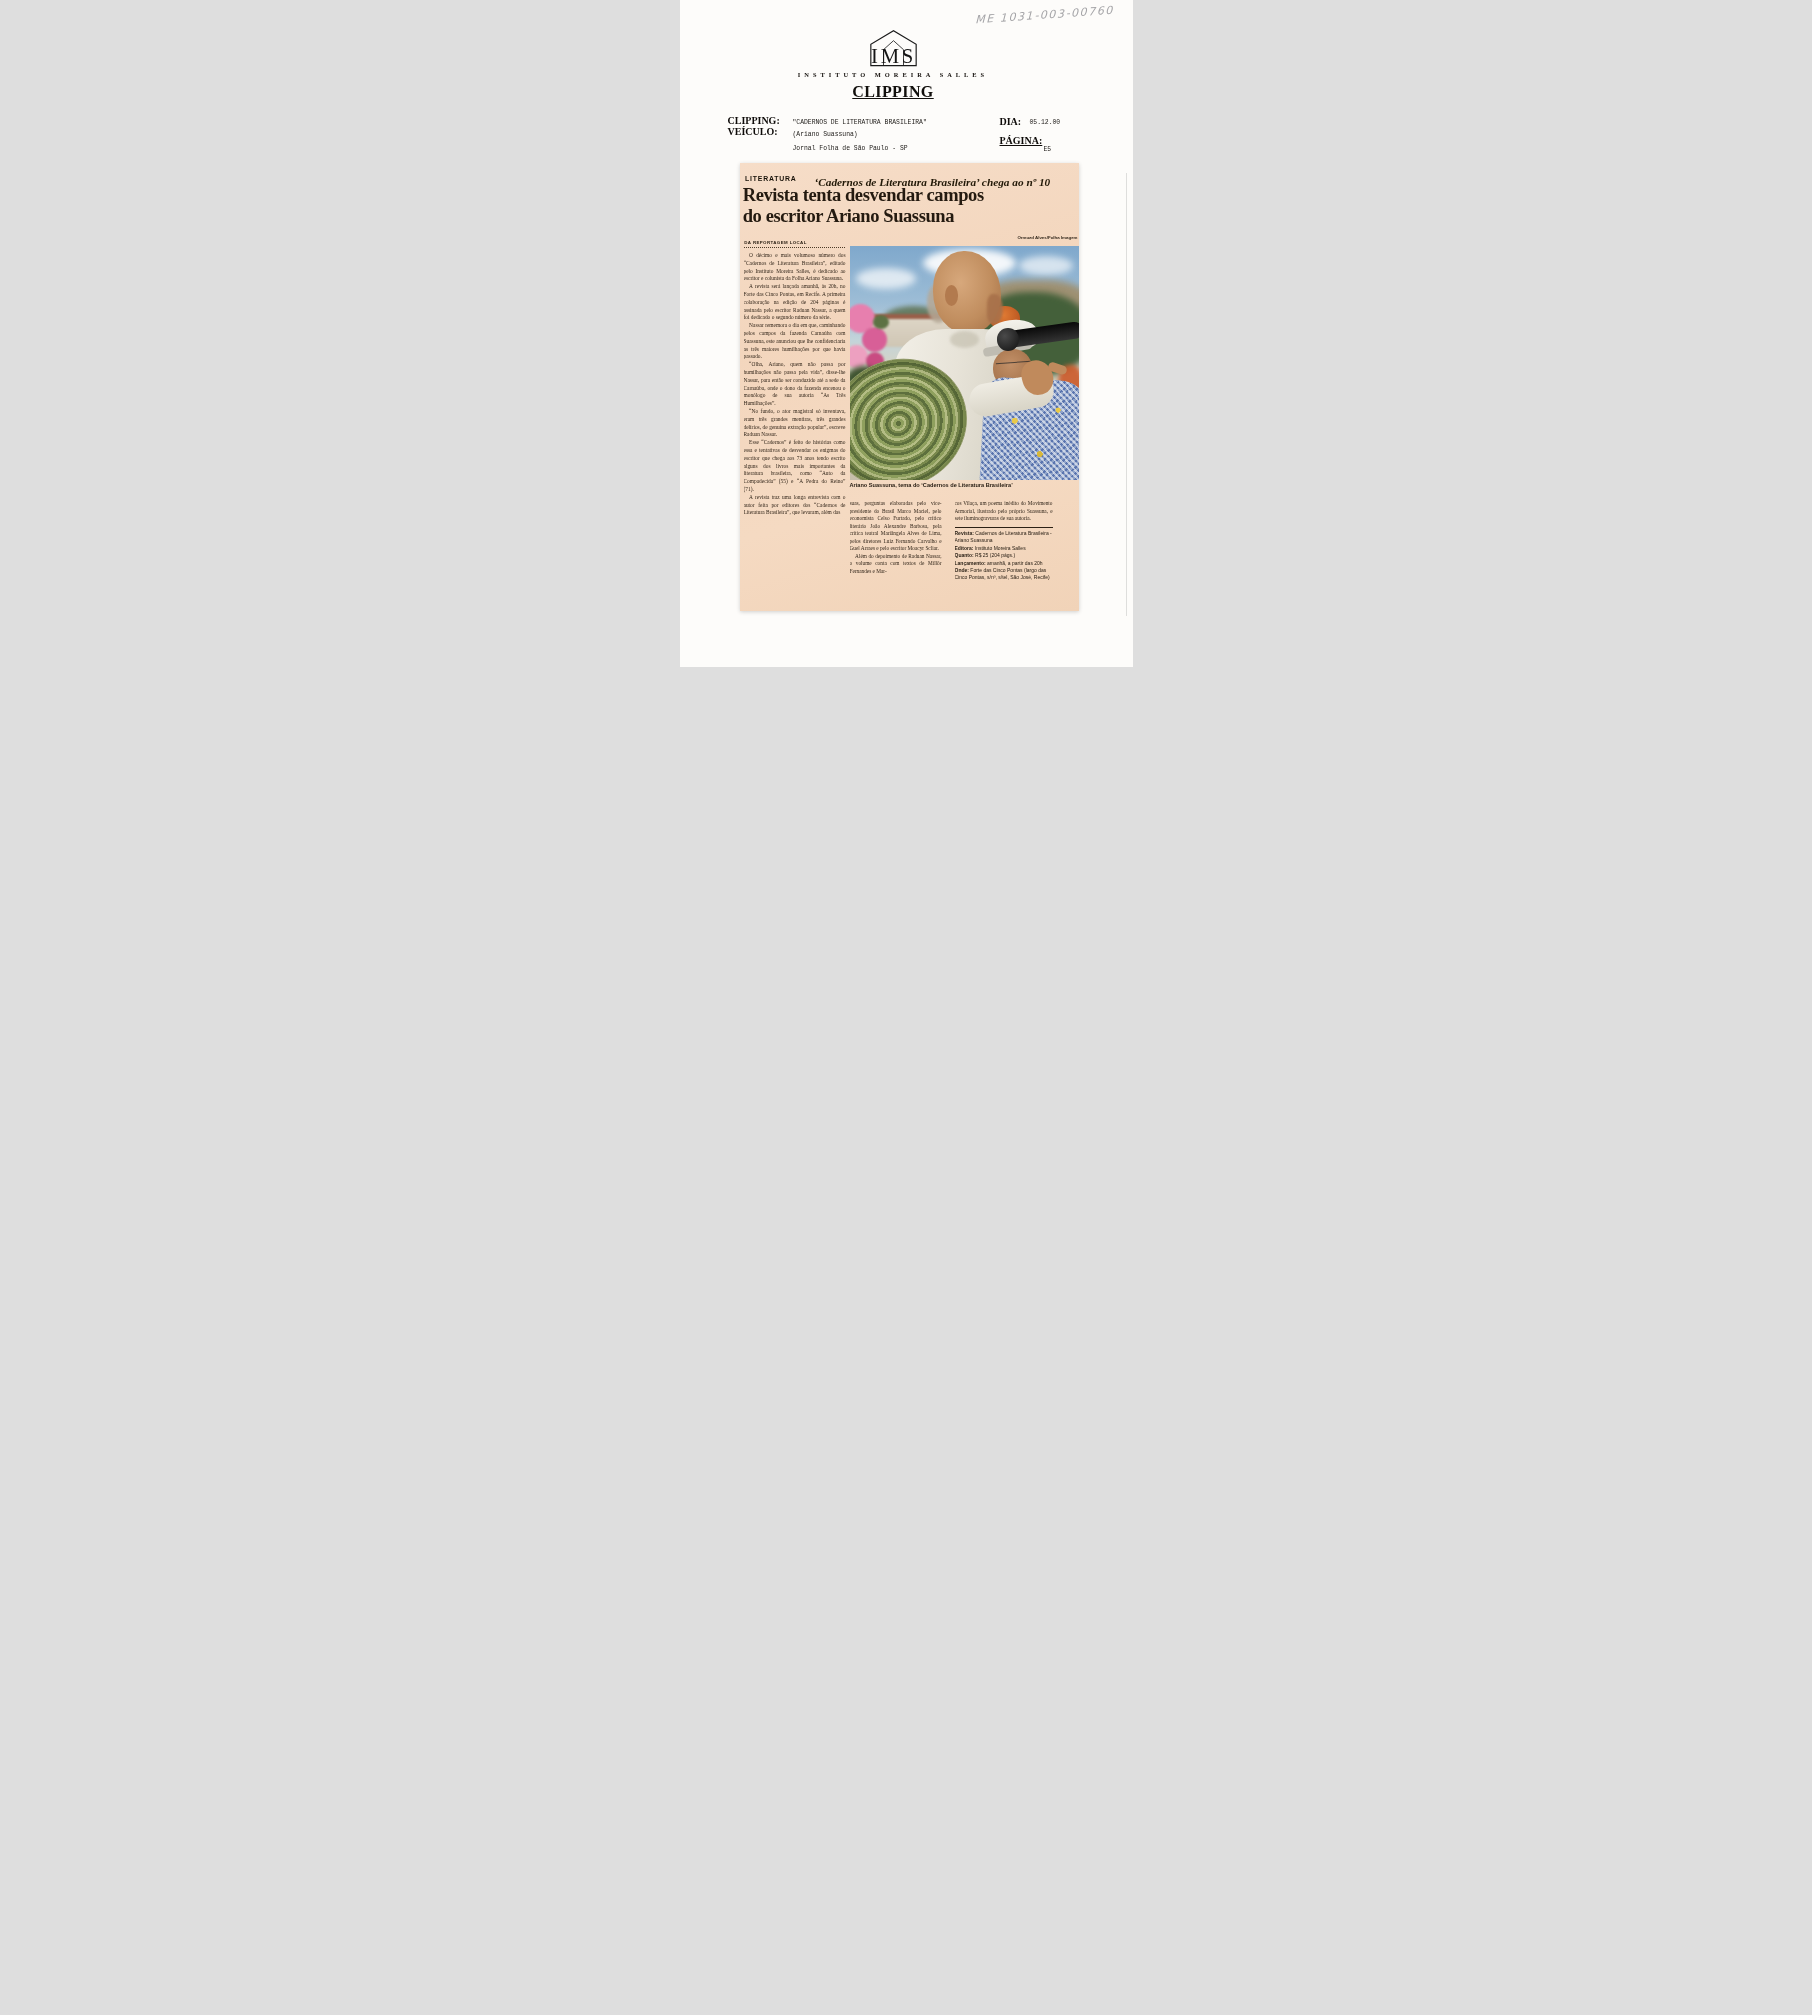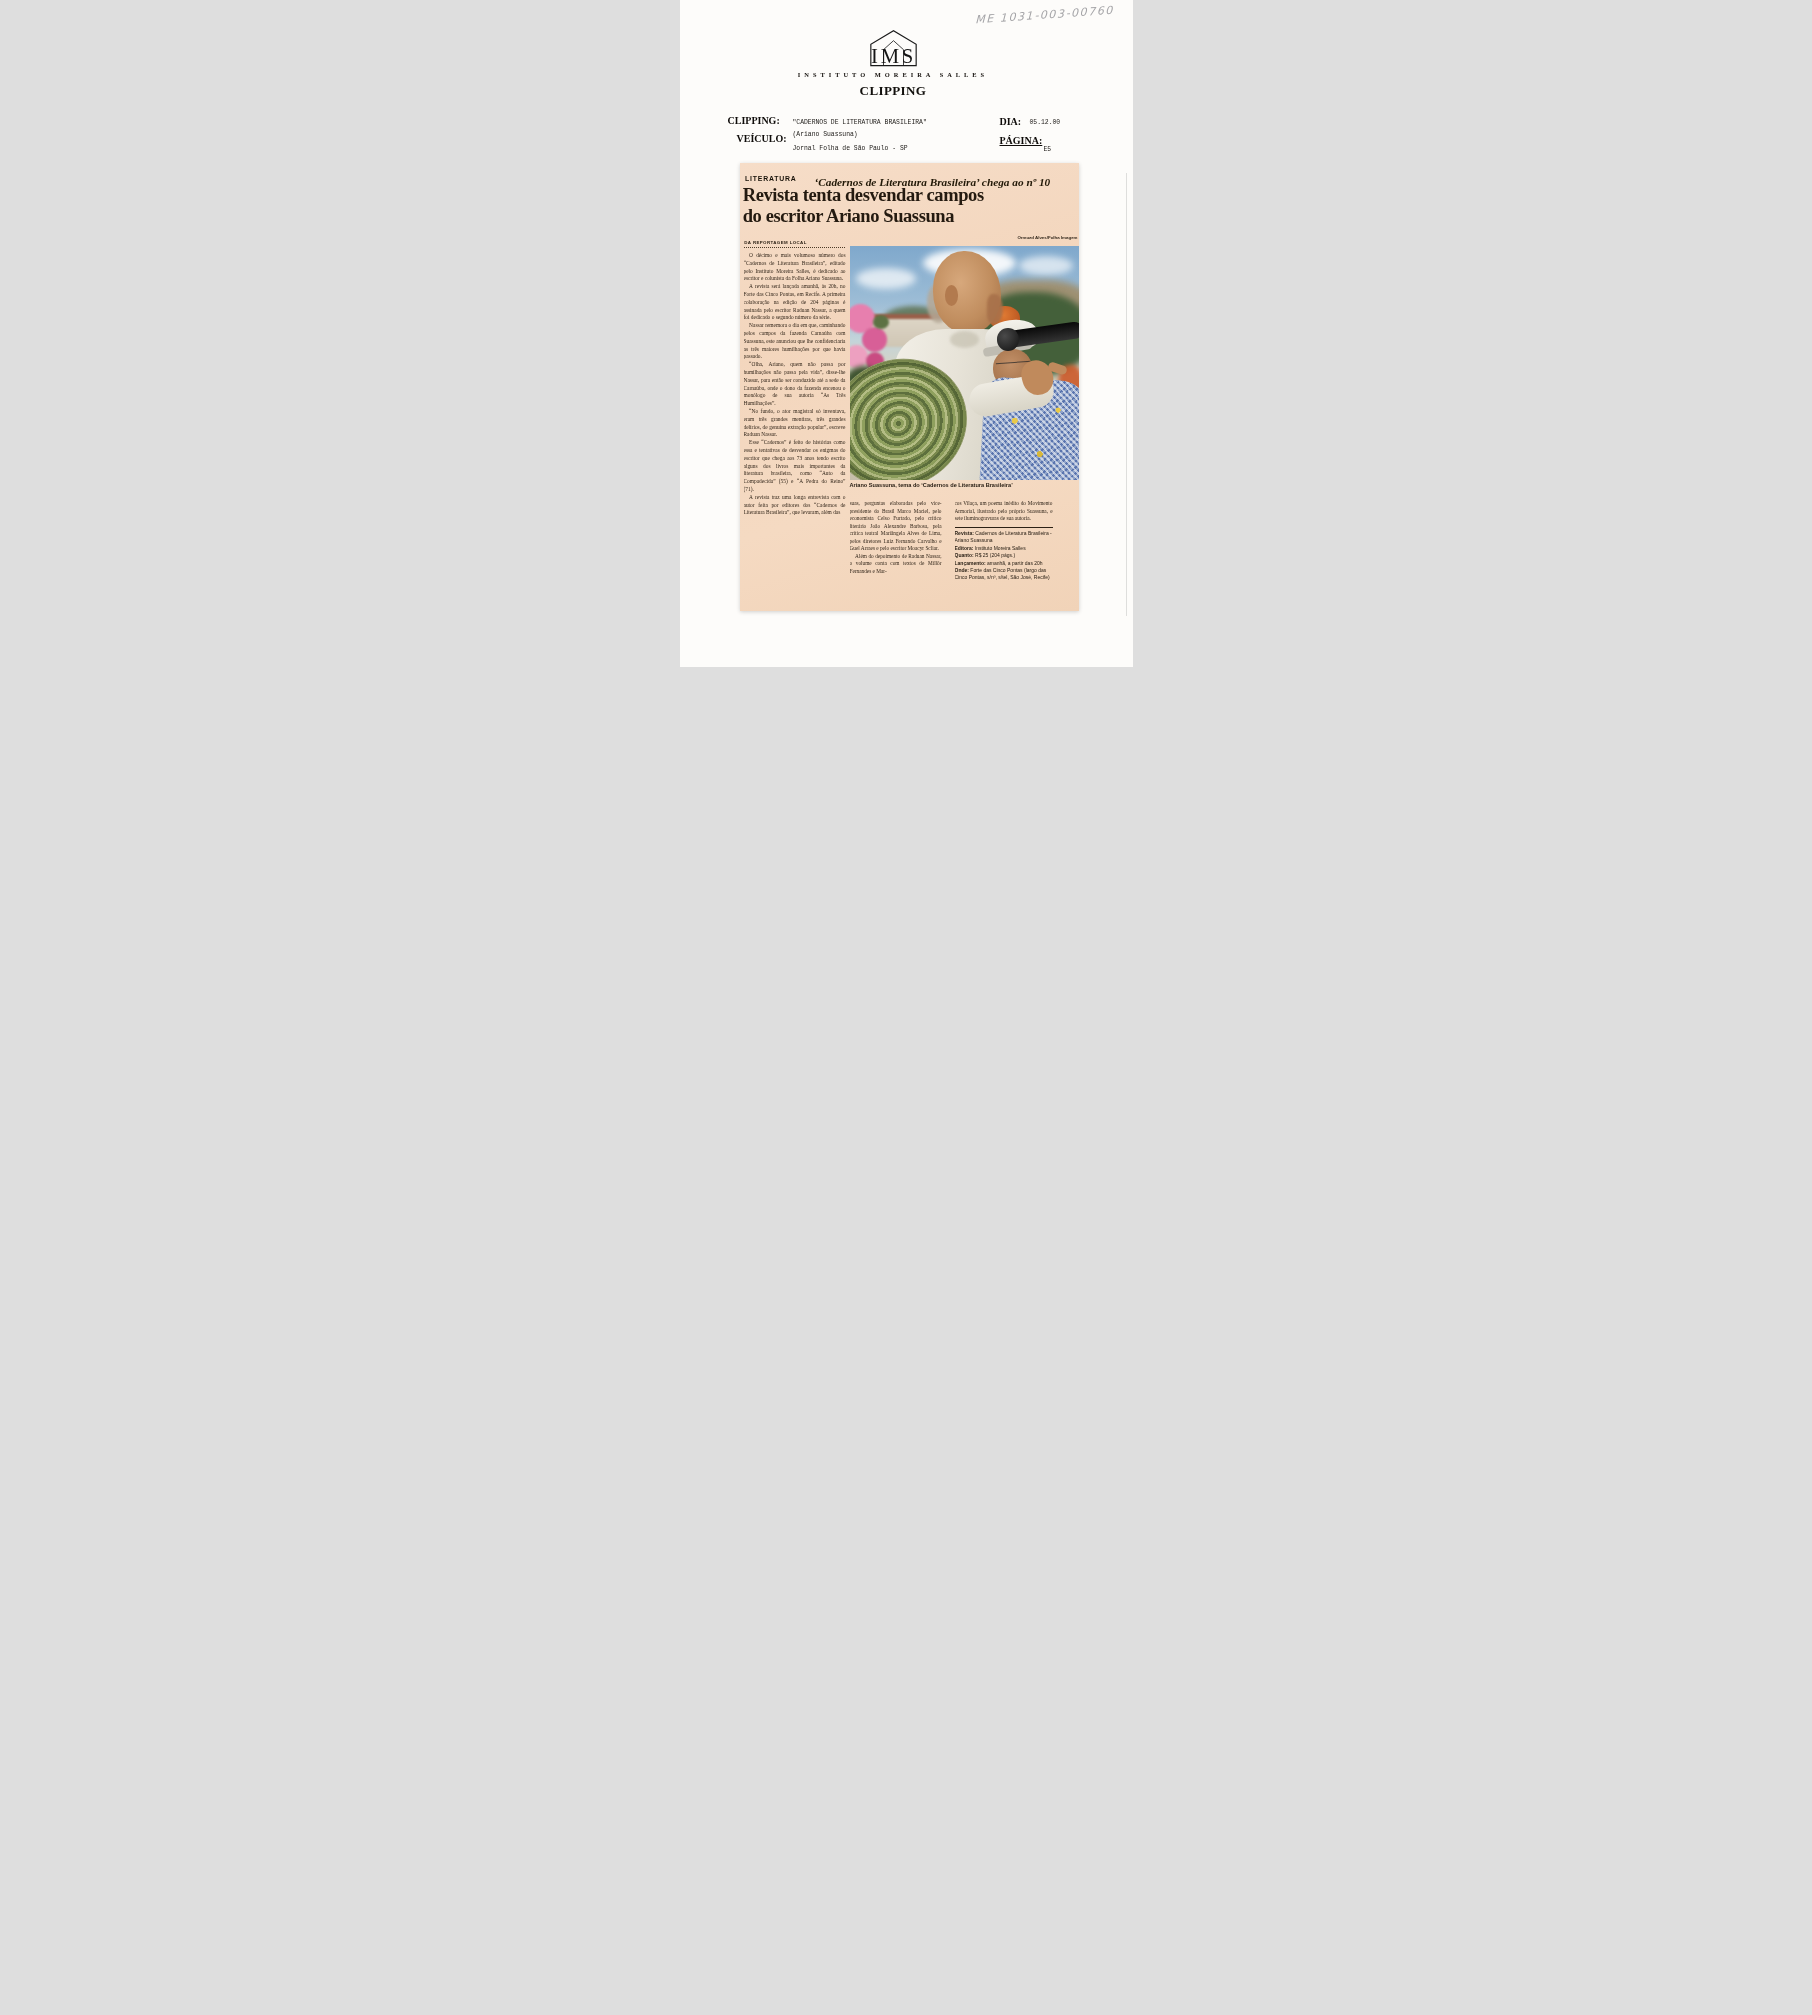--- a/index.html
+++ b/index.html
@@ -8,21 +8,21 @@
 
   
   .handwriting{position:absolute;left:296px;top:8px;width:153px;
     font-family:"DejaVu Sans",sans-serif;font-style:italic;font-size:11px;letter-spacing:1.6px;
     color:#8f8f93;opacity:.8;transform:rotate(-4deg) skewX(-8deg);white-space:nowrap;}
 
   
   .letterhead{position:absolute;left:0;top:29px;width:427px;text-align:center;}
   .logo{width:51px;height:38px;display:inline-block;}
   .institute{margin-top:3.2px;font-weight:bold;font-size:6.4px;letter-spacing:4px;color:#15110d;}
-  .cliptype{margin-top:4.8px;font-weight:bold;font-size:13px;letter-spacing:0.4px;color:#12100d;}
+  .cliptype{margin-top:4.8px;font-weight:bold;font-size:16px;letter-spacing:0.4px;color:#12100d;text-decoration:underline;}
 
   
   .meta-label{position:absolute;font-weight:bold;font-size:10px;color:#0f0c0a;}
   .meta-value{position:absolute;font-family:"Liberation Mono",monospace;font-size:6.4px;color:#1c1916;}
 
   
   .clipping{position:absolute;left:60px;top:163px;width:339px;height:448px;
     background:linear-gradient(165deg,#f6ddc8 0%,#f3d6bd 35%,#f5dac2 70%,#f1d3b8 100%);
     box-shadow:0 1.2px 4px rgba(0,0,0,.18);}
   .section-label{position:absolute;left:5.6px;top:12px;font-family:"Liberation Sans",sans-serif;
@@ -132,21 +132,21 @@
     </svg>
     <div class="institute">INSTITUTO MOREIRA SALLES</div>
     <div class="cliptype">CLIPPING</div>
   </div>
 
   <span class="meta-label" style="left:48px;top:115px;">CLIPPING:</span>
   <span class="meta-value" style="left:113px;top:119px;">"CADERNOS DE LITERATURA BRASILEIRA"</span>
   <span class="meta-value" style="left:113px;top:131px;">(Ariano Suassuna)</span>
   <span class="meta-label" style="left:320px;top:116px;">DIA:</span>
   <span class="meta-value" style="left:350px;top:119px;">05.12.00</span>
-  <span class="meta-label" style="left:48px;top:133px;margin-left:9px;">VEÍCULO:</span>
+  <span class="meta-label" style="left:48px;top:126px;">VEÍCULO:</span>
   <span class="meta-value" style="left:113px;top:145px;">Jornal Folha de São Paulo - SP</span>
   <span class="meta-label" style="left:320px;top:135px;text-decoration:underline;">PÁGINA:</span>
   <span class="meta-value" style="left:364px;top:146px;">E5</span>
 
   <div class="clipping">
 
     <div class="section-label">LITERATURA</div>
     <div class="kicker">‘Cadernos de Literatura Brasileira’ chega ao nº 10</div>
 
     <div class="headline">

